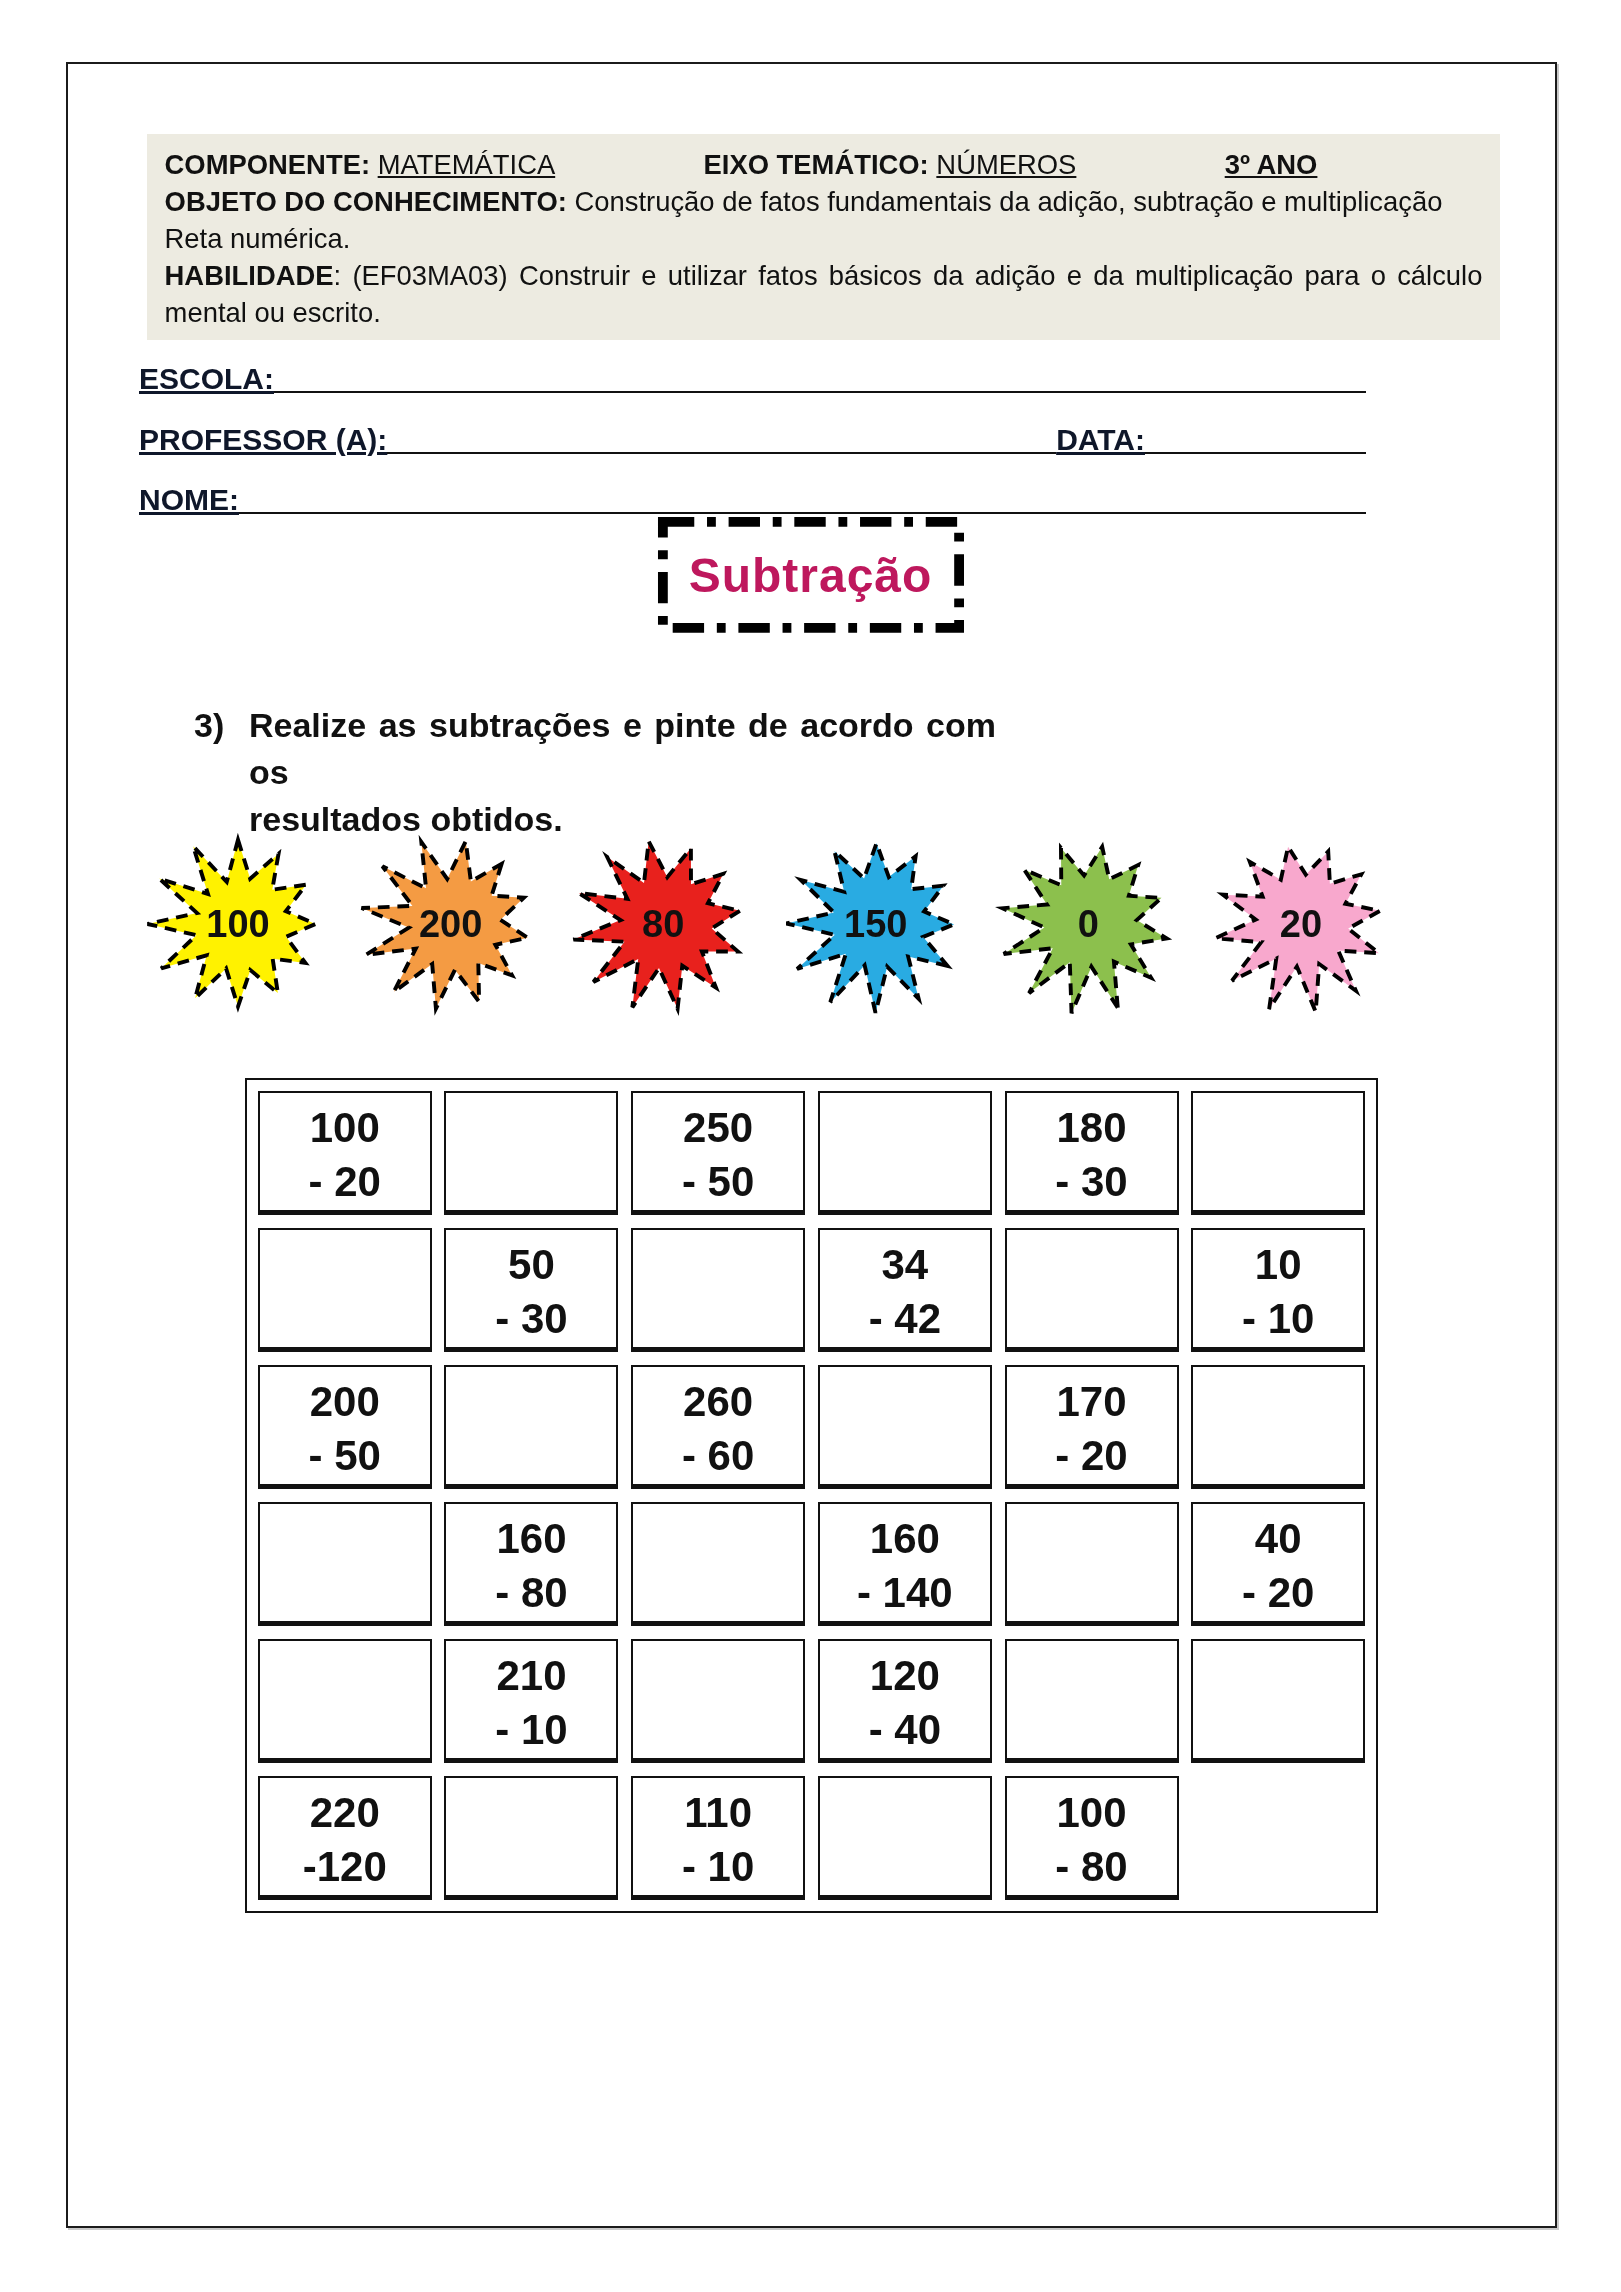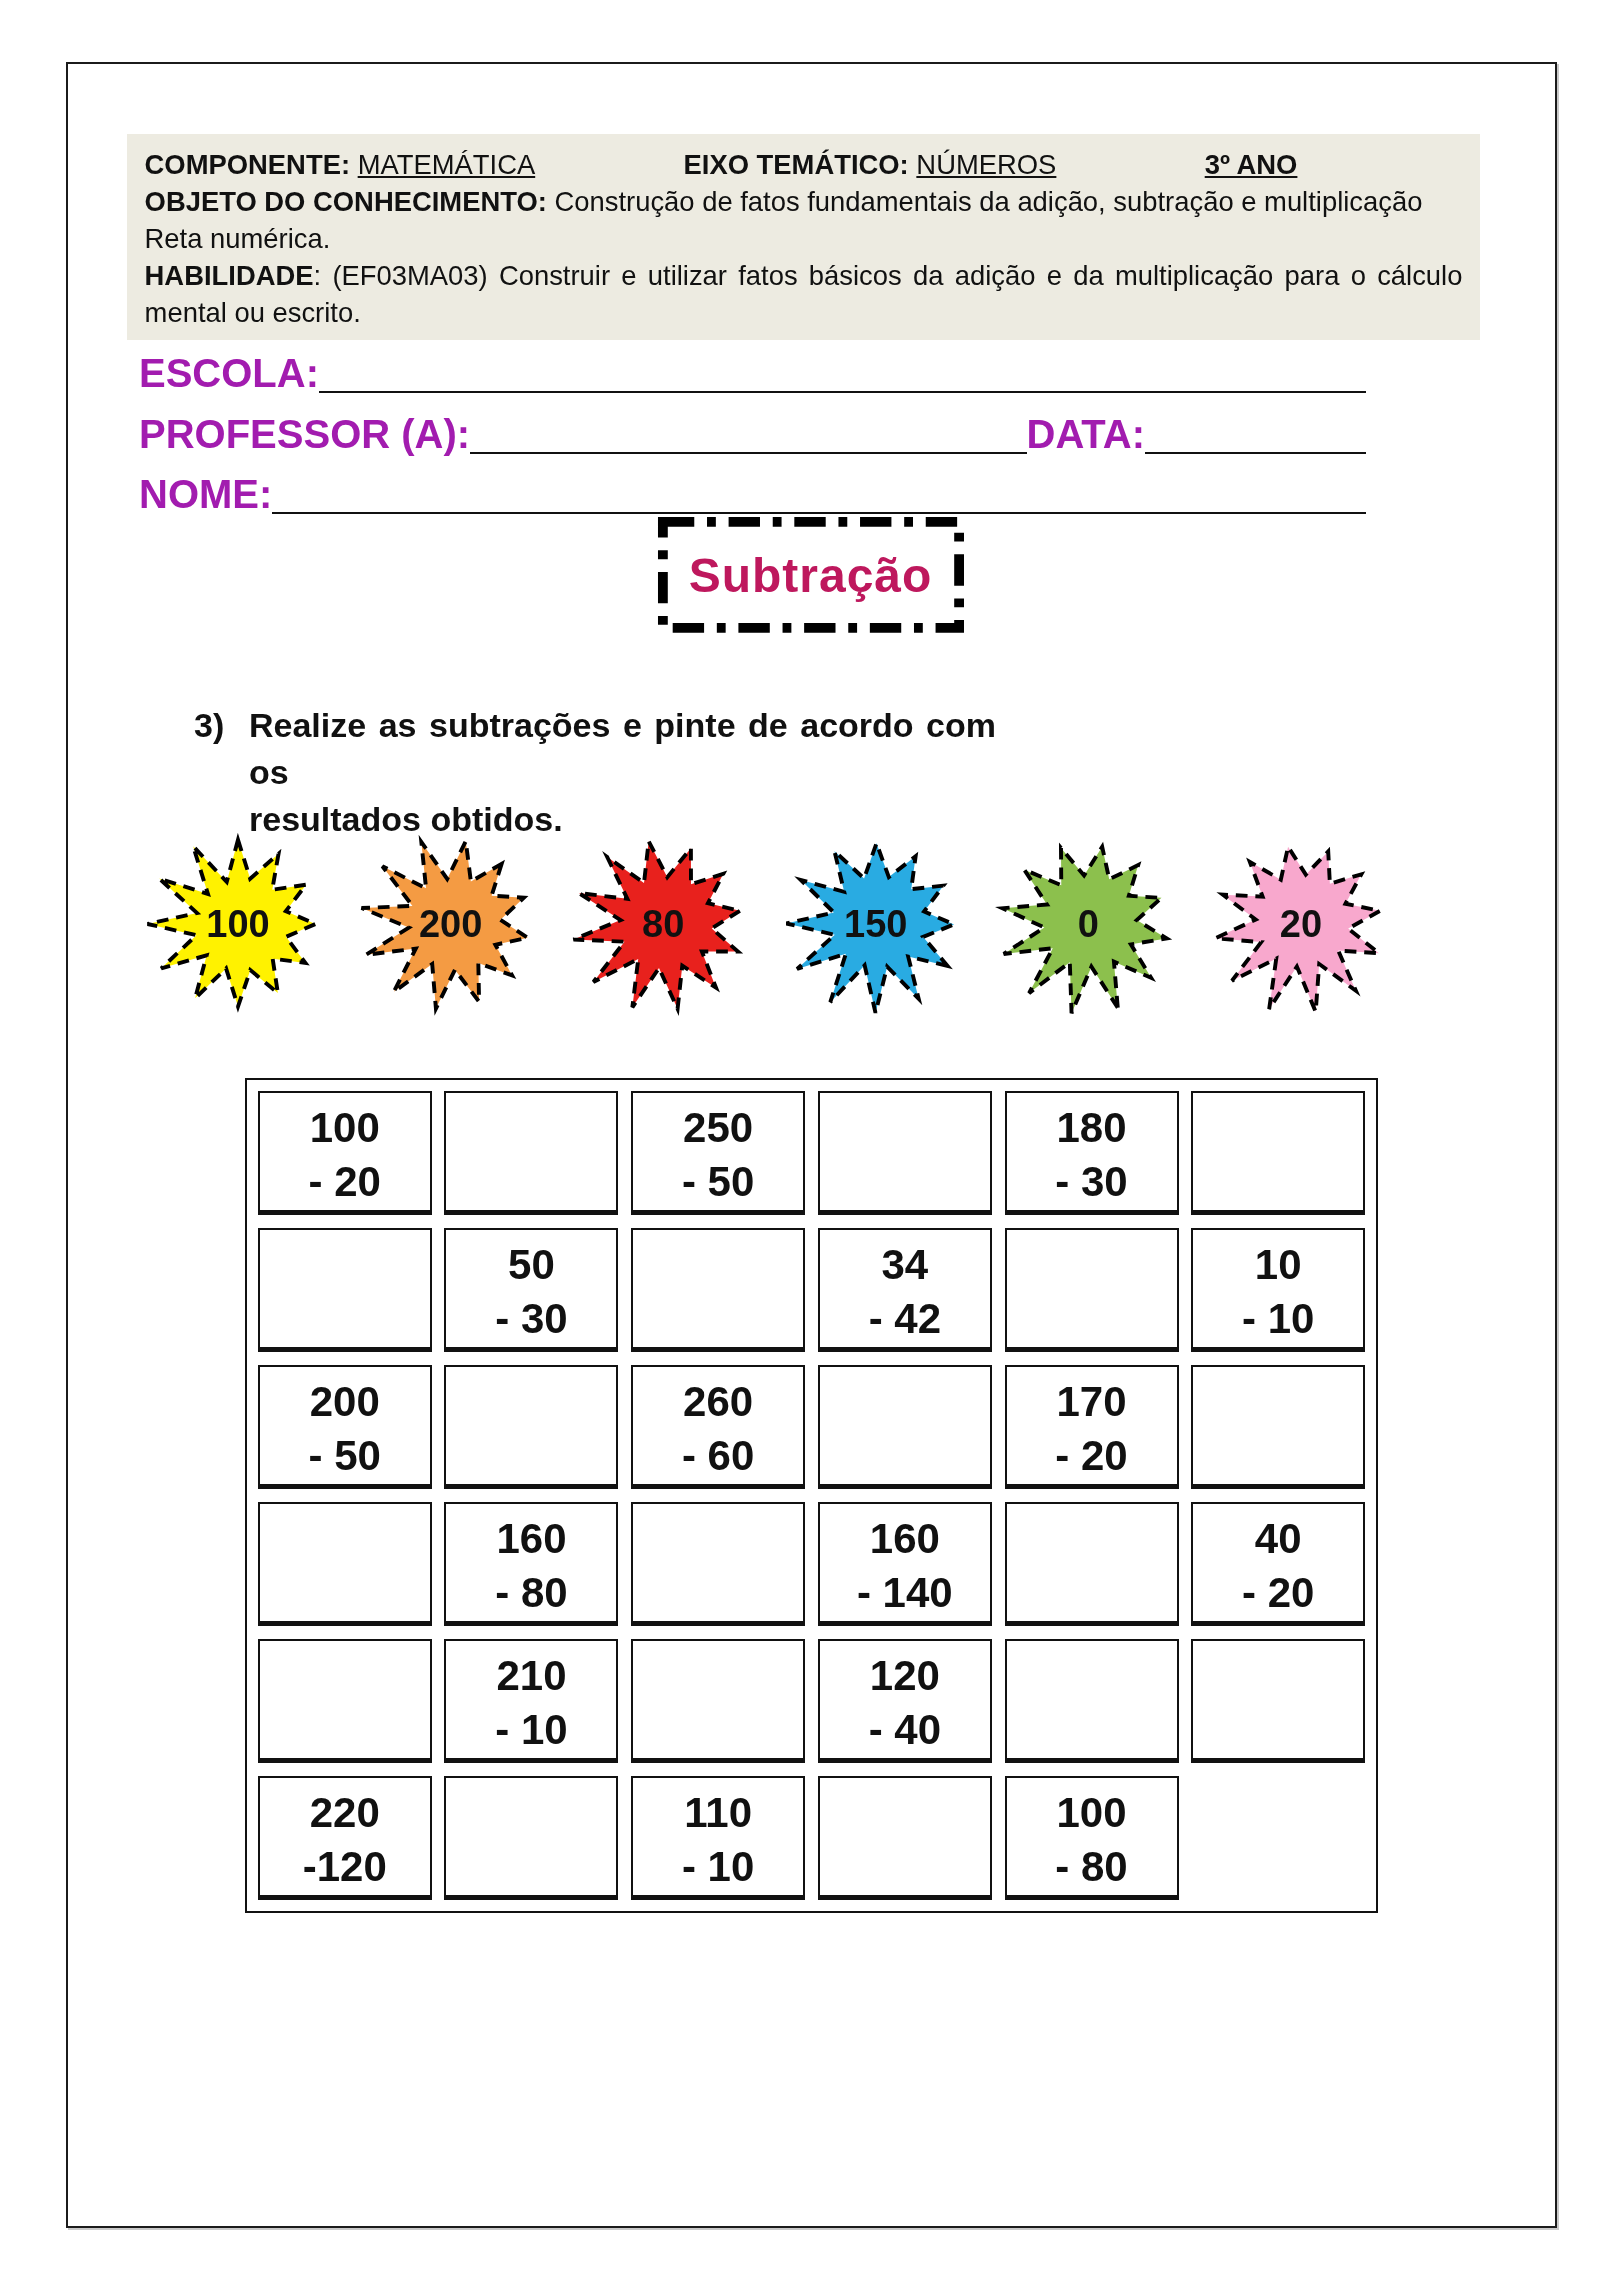--- a/index.html
+++ b/index.html
@@ -2,29 +2,29 @@
 <html><head>
 <meta charset="utf-8">
 <style>
   * { margin:0; padding:0; box-sizing:border-box; }
   body { background:#ffffff; font-family:"Liberation Sans", sans-serif; }
   .page { position:relative; width:1621px; height:2293px; background:#ffffff; overflow:hidden; }
   .page-border { position:absolute; left:66px; top:62px; width:1491px; height:2166px;
                  border:2px solid #1b1b1b; box-shadow:2px 2px 0 #c9c9c9; }
 
   
-  .info-box { position:absolute; left:127px; top:134px; width:1353px; height:206px;
+  .info-box { position:absolute; left:147px; top:134px; width:1353px; height:206px;
               padding:11.8px 17.6px 0 17.6px; font-size:27.4px; line-height:37px; color:#111; }
   .hline1 { display:flex; justify-content:space-between; padding-right:165px; white-space:nowrap; }
   .lbl { font-weight:bold; }
   .uval { text-decoration:underline; }
   .just-last { text-align:justify; text-align-last:justify; }
 
   
-  .form-block { position:absolute; left:139px; top:351px; width:1227px; font-size:40px; font-weight:bold; color:#a21caf; }
+  .form-block { position:absolute; left:139px; top:351px; width:1227px; font-size:30px; font-weight:bold; color:#0f172a;text-decoration:underline; }
   .fline { display:flex; align-items:flex-end; height:45px; margin-bottom:15.7px; white-space:nowrap; }
   .wline { flex:1; border-bottom:2.9px solid #111; margin-bottom:2.9px; height:29px; }
   .wline.fixed { flex:0 0 221px; }
 
   
   .badge { position:absolute; left:50%; transform:translateX(-50%); top:516px; width:308px; height:118px; }
   .badge svg { position:absolute; inset:0; }
   .badge-text { position:absolute; inset:0; display:flex; align-items:center; justify-content:center;
                 font-size:48px; font-weight:bold; letter-spacing:1px; }
 

